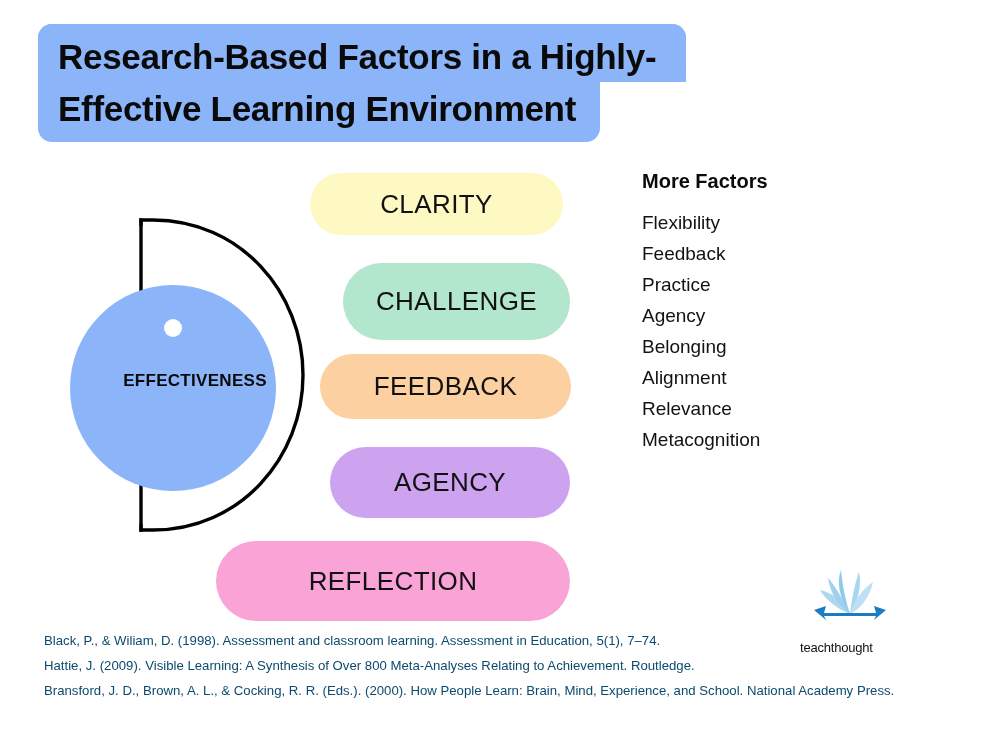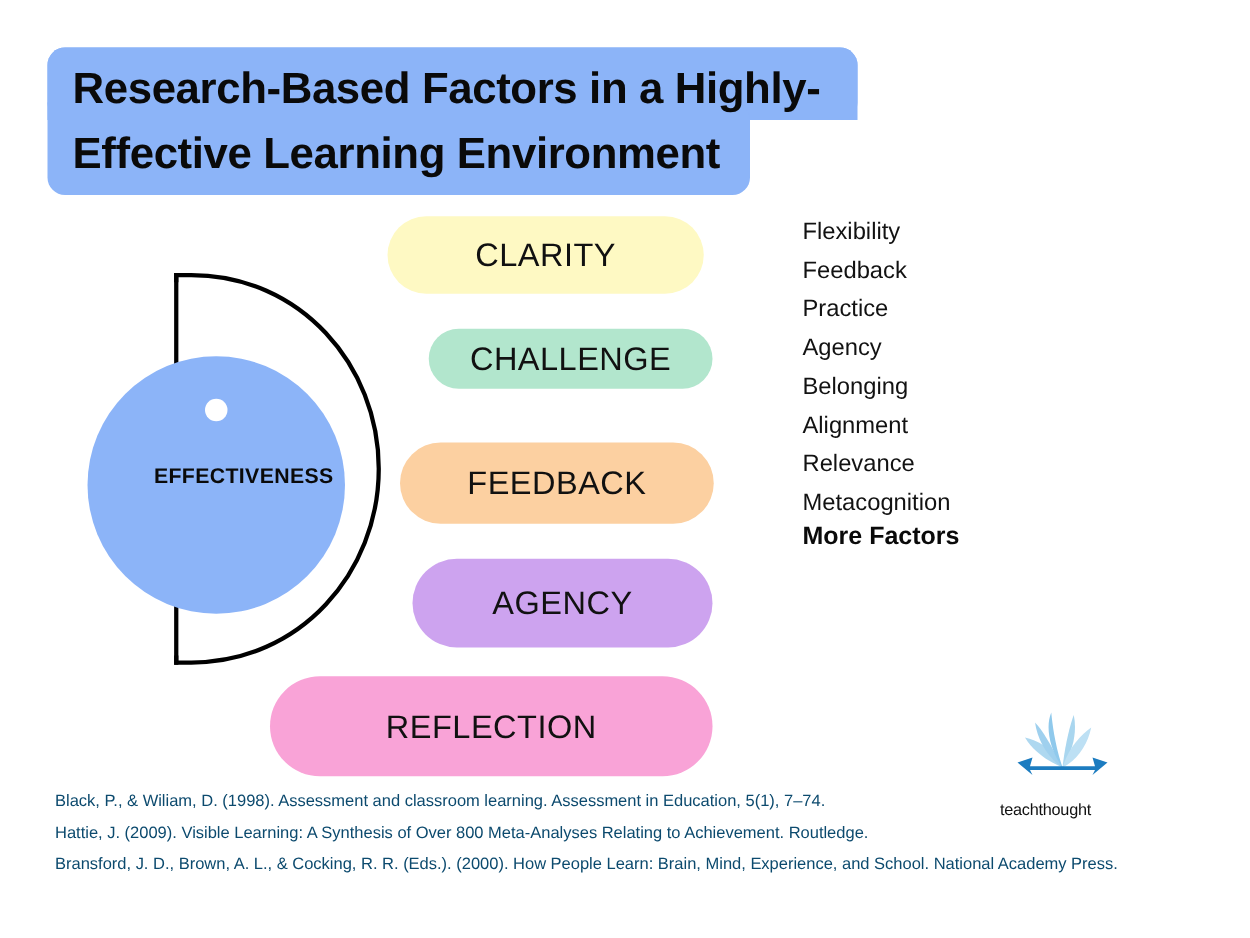--- a/index.html
+++ b/index.html
@@ -14,21 +14,21 @@
     background: #ffffff;
     overflow: hidden;
     font-family: "Liberation Sans", sans-serif;
     -webkit-font-smoothing: antialiased;
   }
 
   
   #title-block {
     position: absolute;
     left: 38px;
-    top: 38px;
+    top: 24px;
     width: 650px;
     height: 118px;
   }
   .title-bar {
     position: absolute;
     background: #8cb4f8;
   }
   #title-bar-1 {
     left: 0;
     top: 0;
@@ -185,38 +185,38 @@
              L 21 330 L 21 326" fill="none" stroke="#000000" stroke-width="3.4" stroke-linecap="square" stroke-linejoin="miter"></path>
     <path d="M 21 20 L 21 330" fill="none" stroke="#000000" stroke-width="3.4" stroke-linecap="square"></path>
   </svg>
 
   <div id="effectiveness-circle"></div>
   <div id="effectiveness-dot"></div>
   <div id="effectiveness-label">EFFECTIVENESS</div>
 
   <div id="pill-layer">
       <div class="pill" style="left: 310px; top: 173px; width: 253px; height: 62px; background: #fef9c3;">CLARITY</div>
-      <div class="pill" style="left: 343px; top: 263px; width: 227px; height: 48px; background: rgb(178, 230, 205);">CHALLENGE</div>
+      <div class="pill" style="left: 343px; top: 263px; width: 227px; height: 77px; background: rgb(178, 230, 205);">CHALLENGE</div>
       <div class="pill" style="left: 320px; top: 354px; width: 251px; height: 65px; background: rgb(252, 208, 161);">FEEDBACK</div>
       <div class="pill" style="left: 330px; top: 447px; width: 240px; height: 71px; background: rgb(205, 163, 239);">AGENCY</div>
       <div class="pill" style="left: 216px; top: 541px; width: 354px; height: 80px; background: rgb(249, 163, 215);">REFLECTION</div>
     </div>
 
   <div id="more-factors">
+    <div id="more-factors-title">More Factors</div>
     <div id="more-factors-list">
         <div class="factor-item">Flexibility</div>
         <div class="factor-item">Feedback</div>
         <div class="factor-item">Practice</div>
         <div class="factor-item">Agency</div>
         <div class="factor-item">Belonging</div>
         <div class="factor-item">Alignment</div>
         <div class="factor-item">Relevance</div>
         <div class="factor-item">Metacognition</div>
       </div>
-    <div id="more-factors-title">More Factors</div>
   </div>
 
   <div id="references">
       <div class="reference-line">Black, P., &amp; Wiliam, D. (1998). Assessment and classroom learning. Assessment in Education, 5(1), 7–74.</div>
       <div class="reference-line">Hattie, J. (2009). Visible Learning: A Synthesis of Over 800 Meta-Analyses Relating to Achievement. Routledge.</div>
       <div class="reference-line">Bransford, J. D., Brown, A. L., &amp; Cocking, R. R. (Eds.). (2000). How People Learn: Brain, Mind, Experience, and School. National Academy Press.</div>
     </div>
 
   <div id="logo">
     <svg width="100" height="58" viewBox="0 0 100 58">

